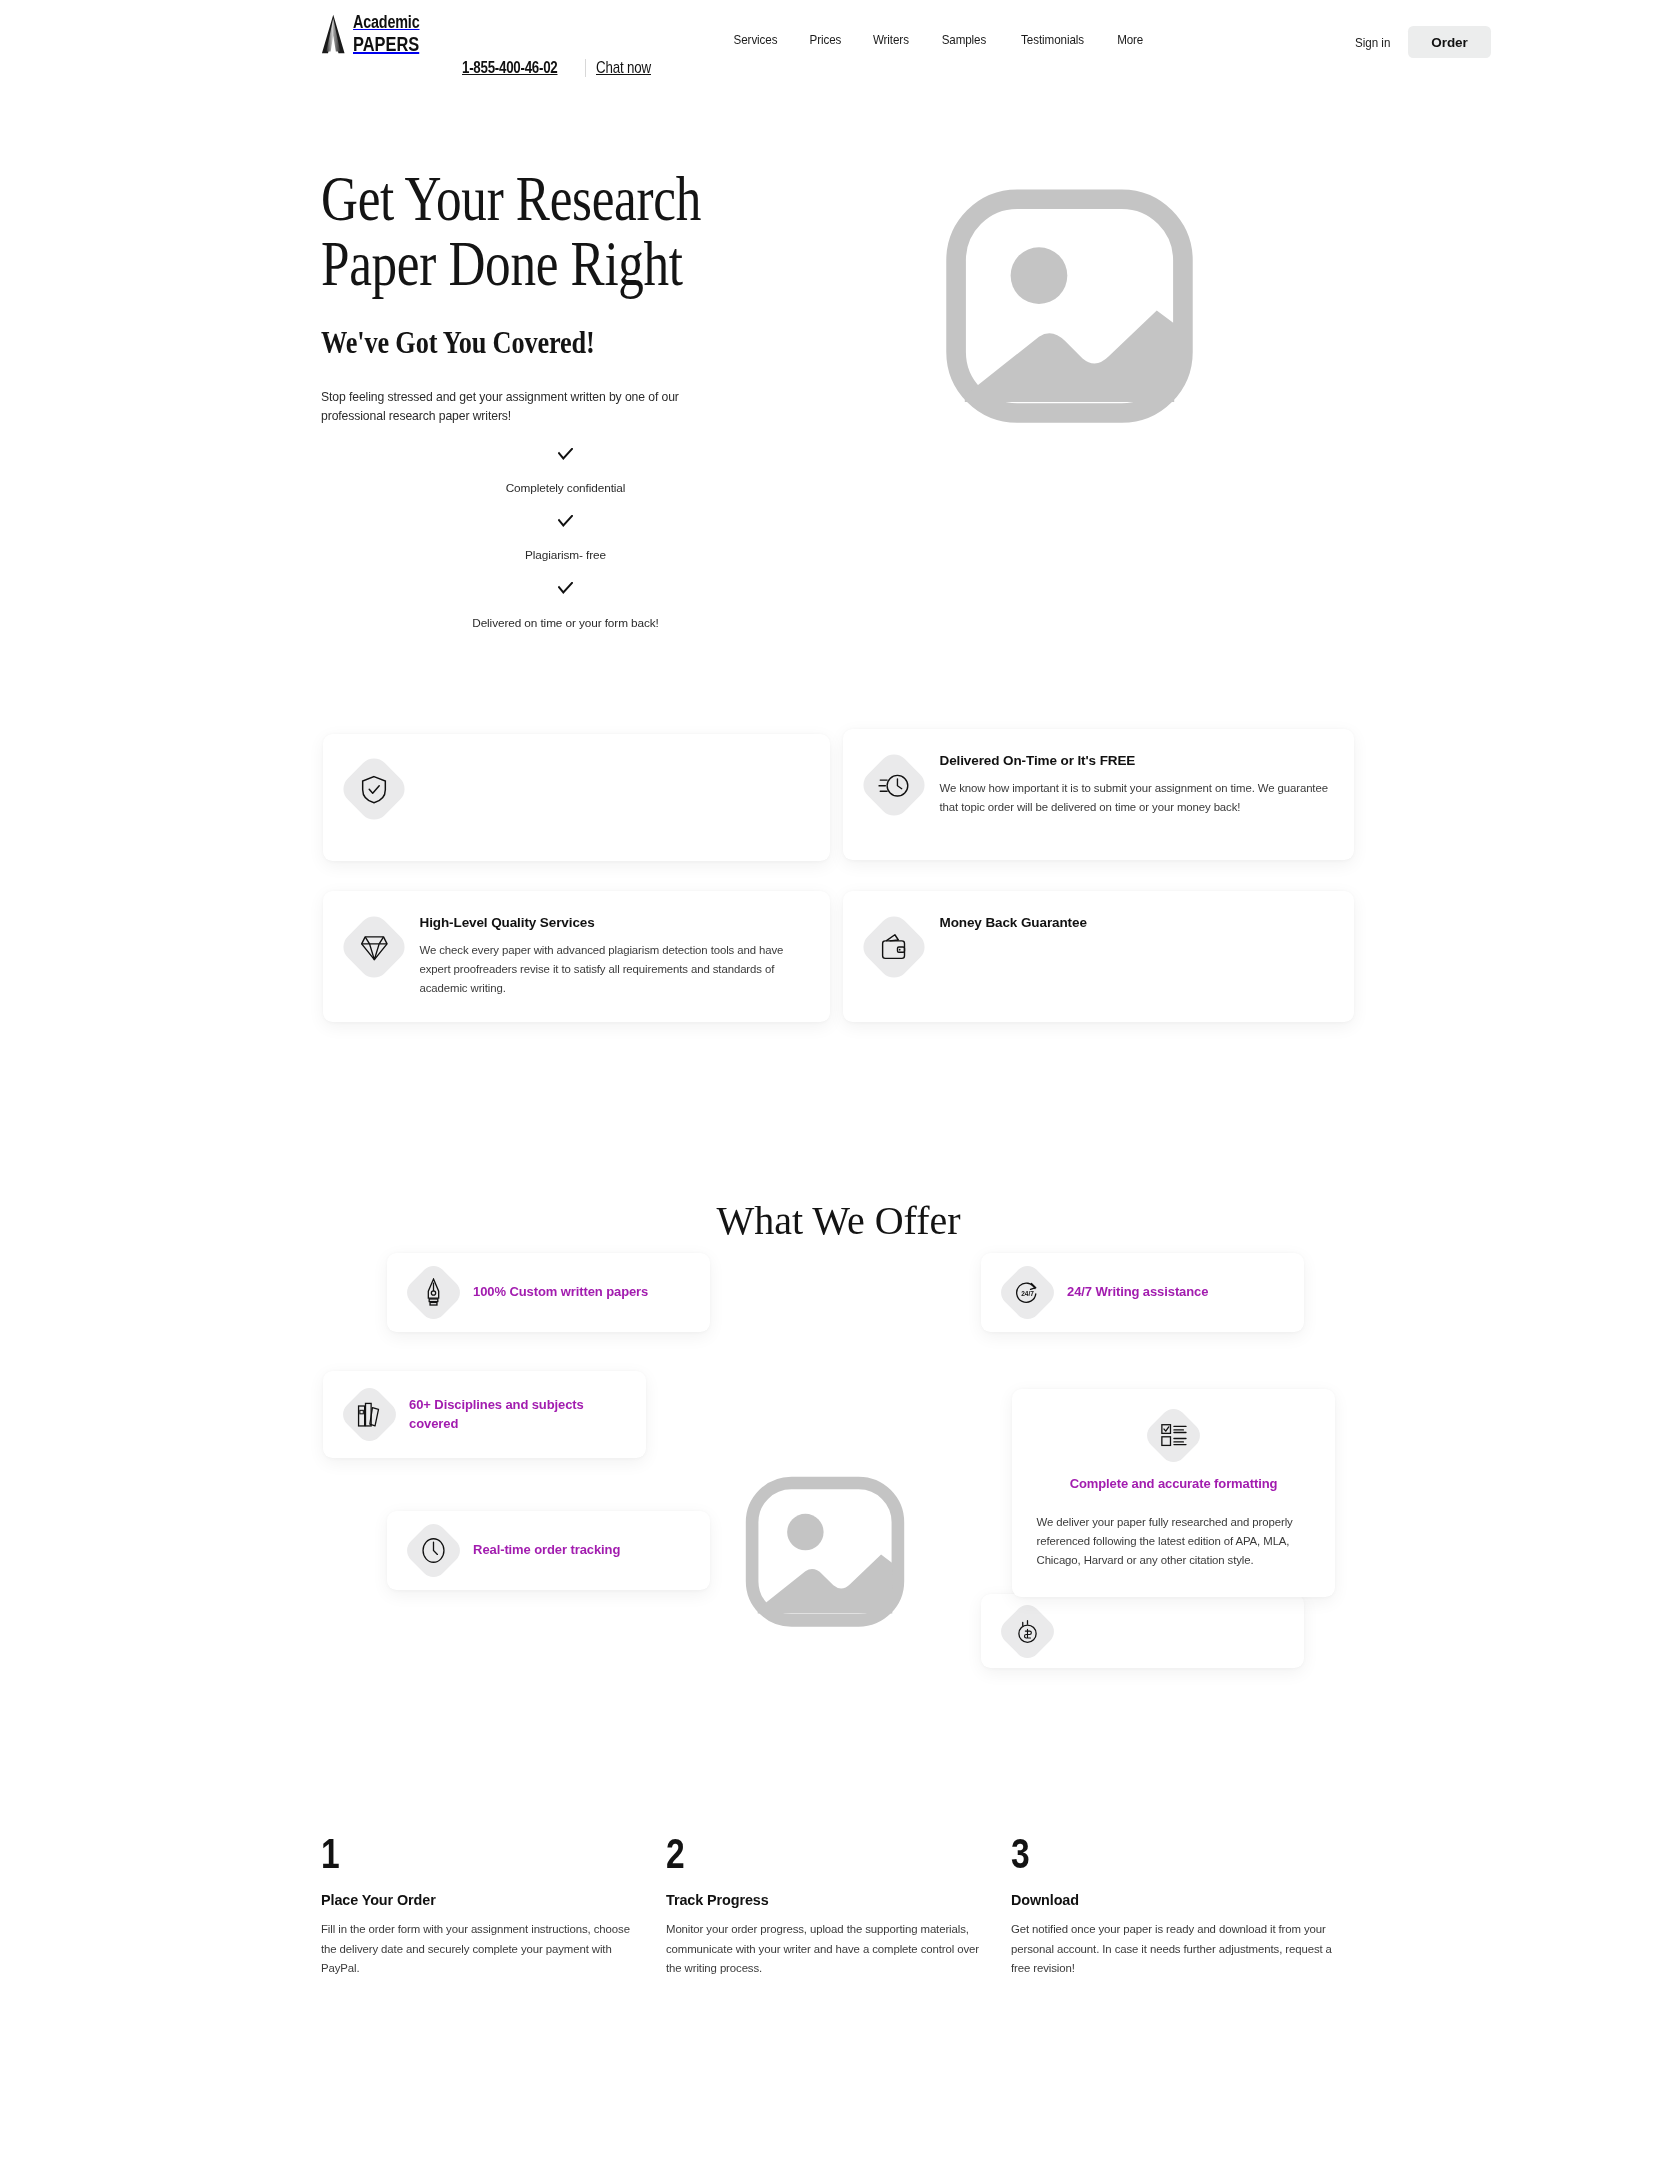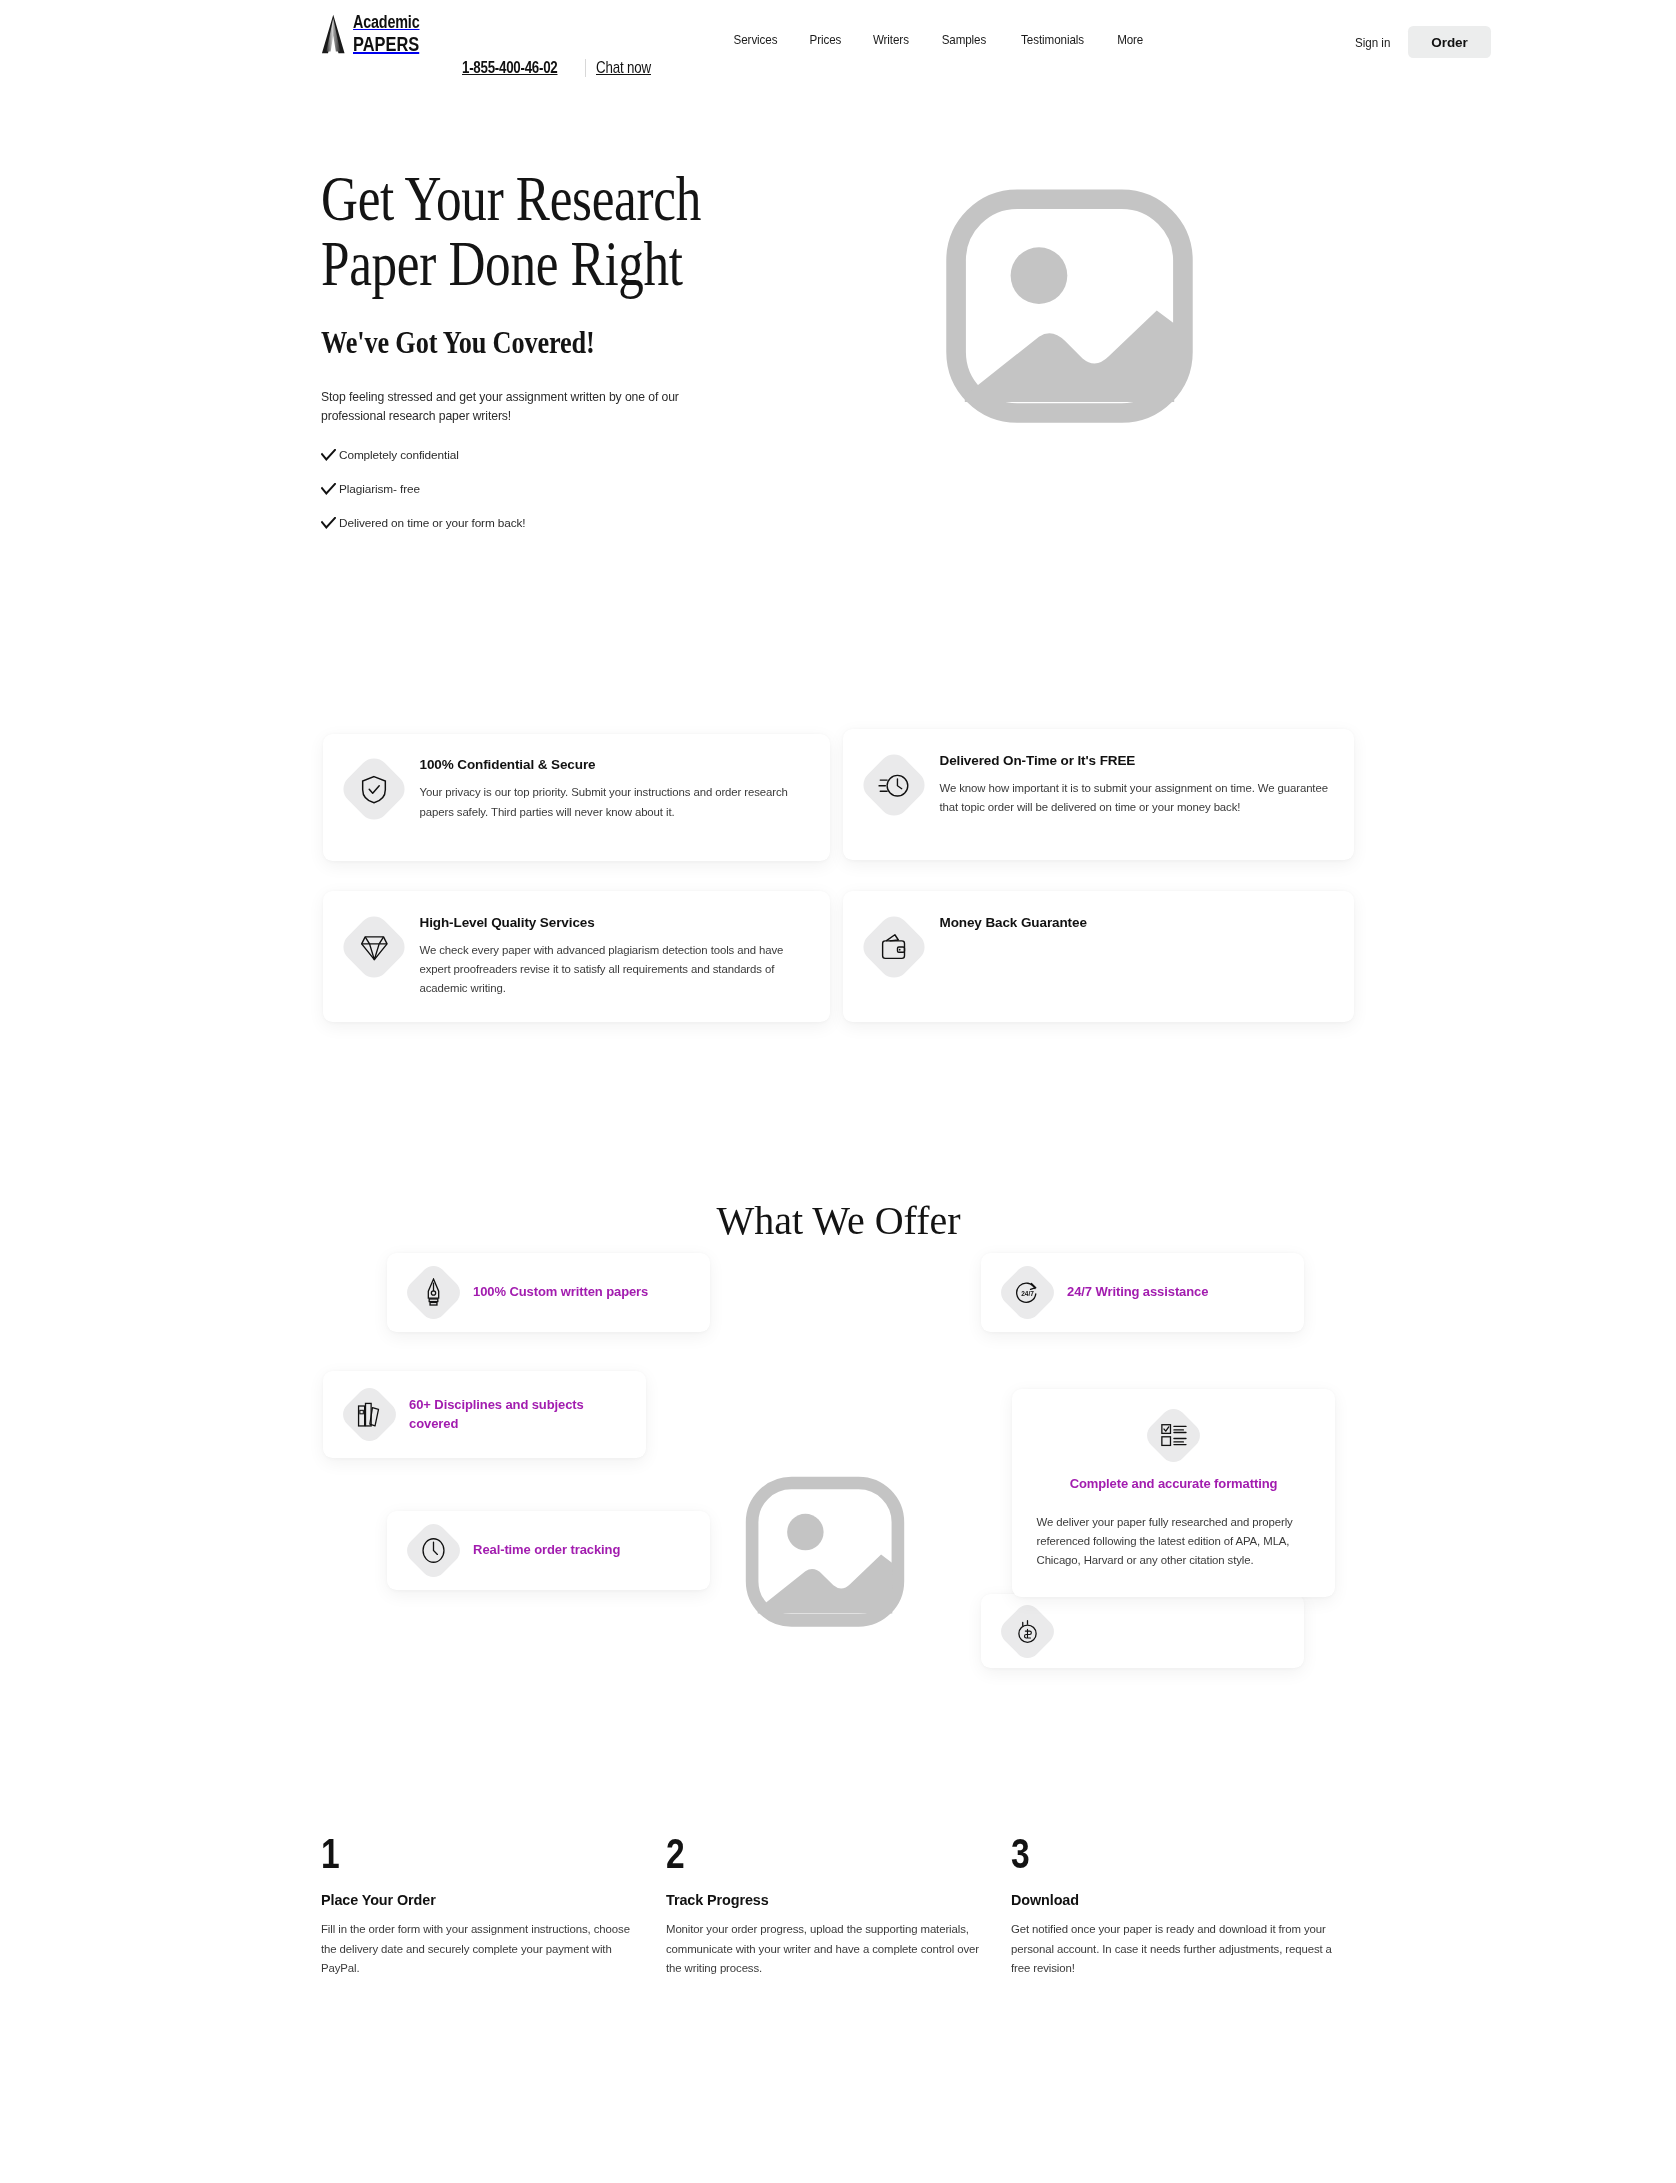--- a/index.html
+++ b/index.html
@@ -53,21 +53,21 @@
   .hero-h2 {
     font-family: "Liberation Serif", serif; font-weight: 700;
     font-size: 31px; color: #141414; margin-top: 28px; letter-spacing: -0.2px;
     transform: scaleX(0.85); transform-origin: left top; white-space:nowrap;
   }
   .hero-p {
     margin-top: 27px; font-size: 12.2px; line-height: 1.62; color: #2b2b2b;
     width: 358px; letter-spacing: -0.1px;
   }
   .bullets { margin-top: 21px; display: flex; flex-direction: column; gap: 20px; }
-  .bullet { display: flex; align-items: center; gap: 3px; }
+  .bullet { display: flex; align-items: center; gap: 21px; flex-direction: column; }
   .bullet .chk { width: 15px; height: 12.2px; flex: none; }
   .bullet span.txt { font-size: 11.8px; color: #2b2b2b; letter-spacing:-0.1px; }
 
   .hero-img { position: absolute; left: 943px; top: 44px; }
 
   
   .card {
     background: #ffffff; border-radius: 9.6px;
     box-shadow: 0 4.4px 17.5px rgba(0,0,0,0.055), 0 0.9px 3.5px rgba(0,0,0,0.03);
   }
@@ -210,24 +210,20 @@
 
   <section class="features">
 
     <div class="card feat-card" style="left:323px; top:17.5px; width:507px; min-height:127px;">
       <span class="diamond">
         <svg width="27" height="29" viewBox="0 0 62 66">
             <path d="M31 3 L57 13 V33 C57 49 45 59 31 63 C17 59 5 49 5 33 V13 Z" fill="none" stroke="#111" stroke-width="3.4"></path>
             <path d="M20 32 L28 41 L43 24" fill="none" stroke="#111" stroke-width="3.4" stroke-linecap="round" stroke-linejoin="round"></path>
           </svg>
       </span>
-      <div>
-        <div class="feat-title">100% Confidential &amp; Secure</div>
-        <div class="feat-body">Your privacy is our top priority. Submit your instructions and order research papers safely. Third parties will never know about it.</div>
-      </div>
     </div>
 
     <div class="card feat-card" style="left:843px; top:13px; width:511px; min-height:131px;">
       <span class="diamond">
         <svg width="31" height="27" viewBox="0 0 72 62">
             <circle cx="44" cy="31" r="24" fill="none" stroke="#111" stroke-width="3.2"></circle>
             <path d="M44 15 V31 L54 38" fill="none" stroke="#111" stroke-width="3.2" stroke-linecap="round"></path>
             <path d="M4 18 H20 M0 31 H16 M4 44 H20" stroke="#111" stroke-width="3.2" stroke-linecap="round"></path>
           </svg>
       </span>

